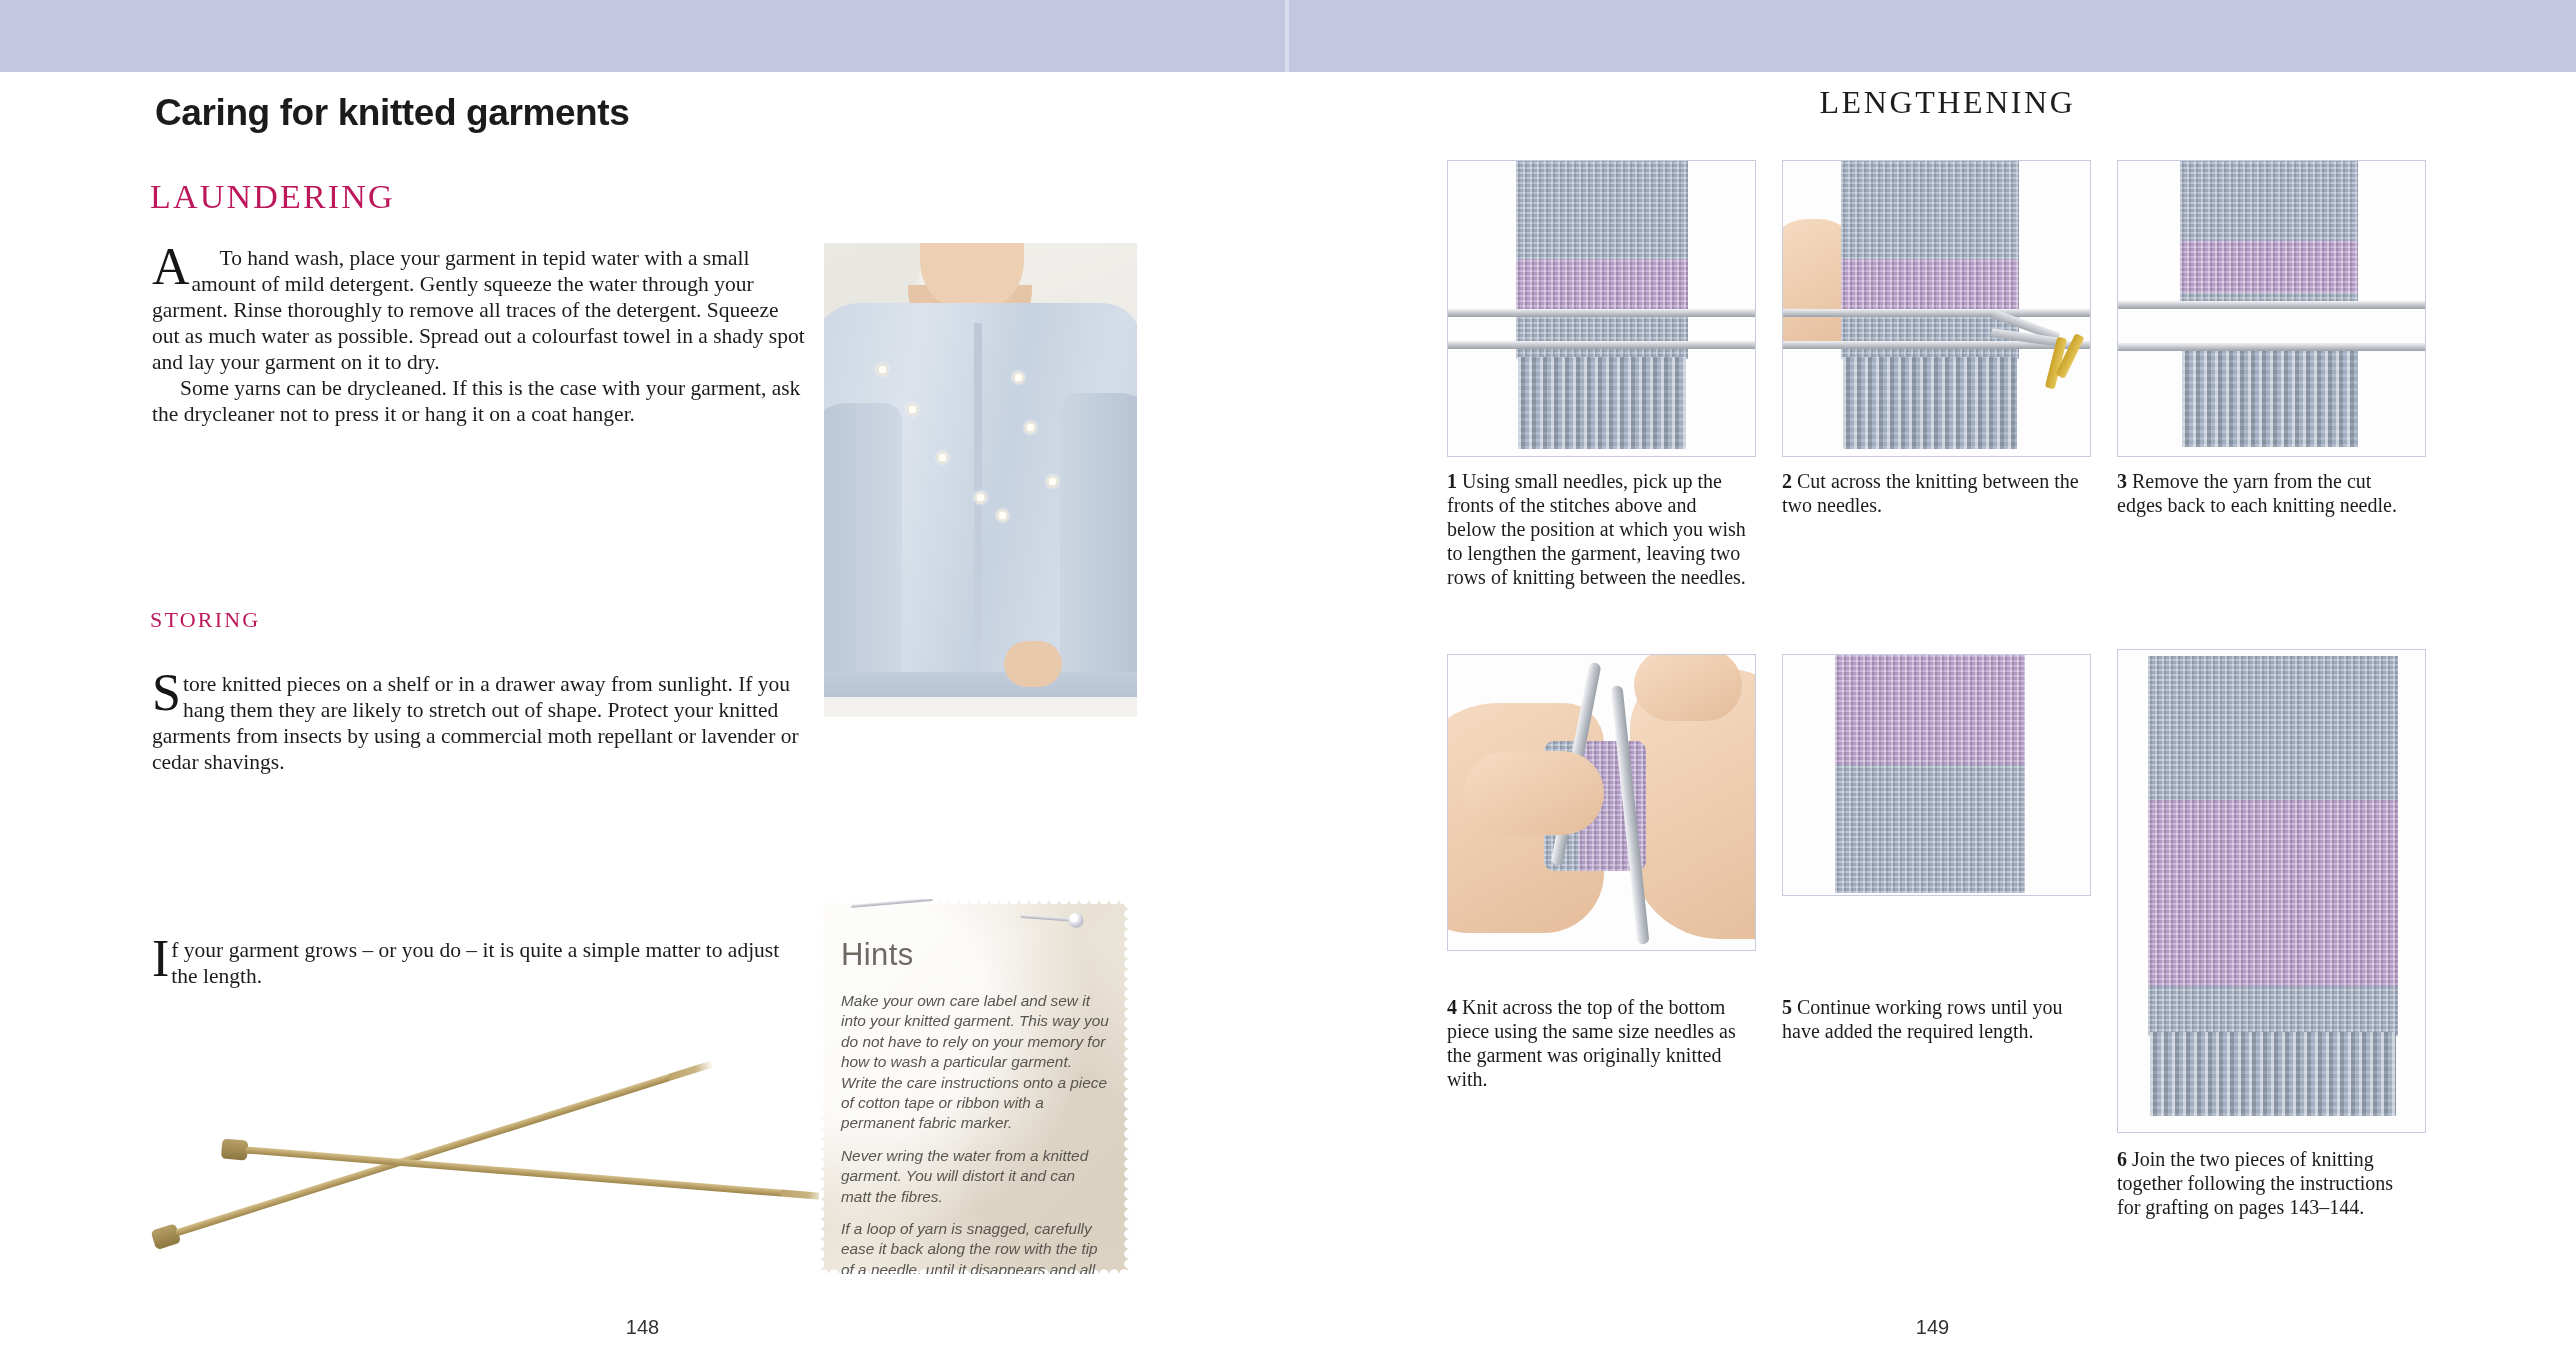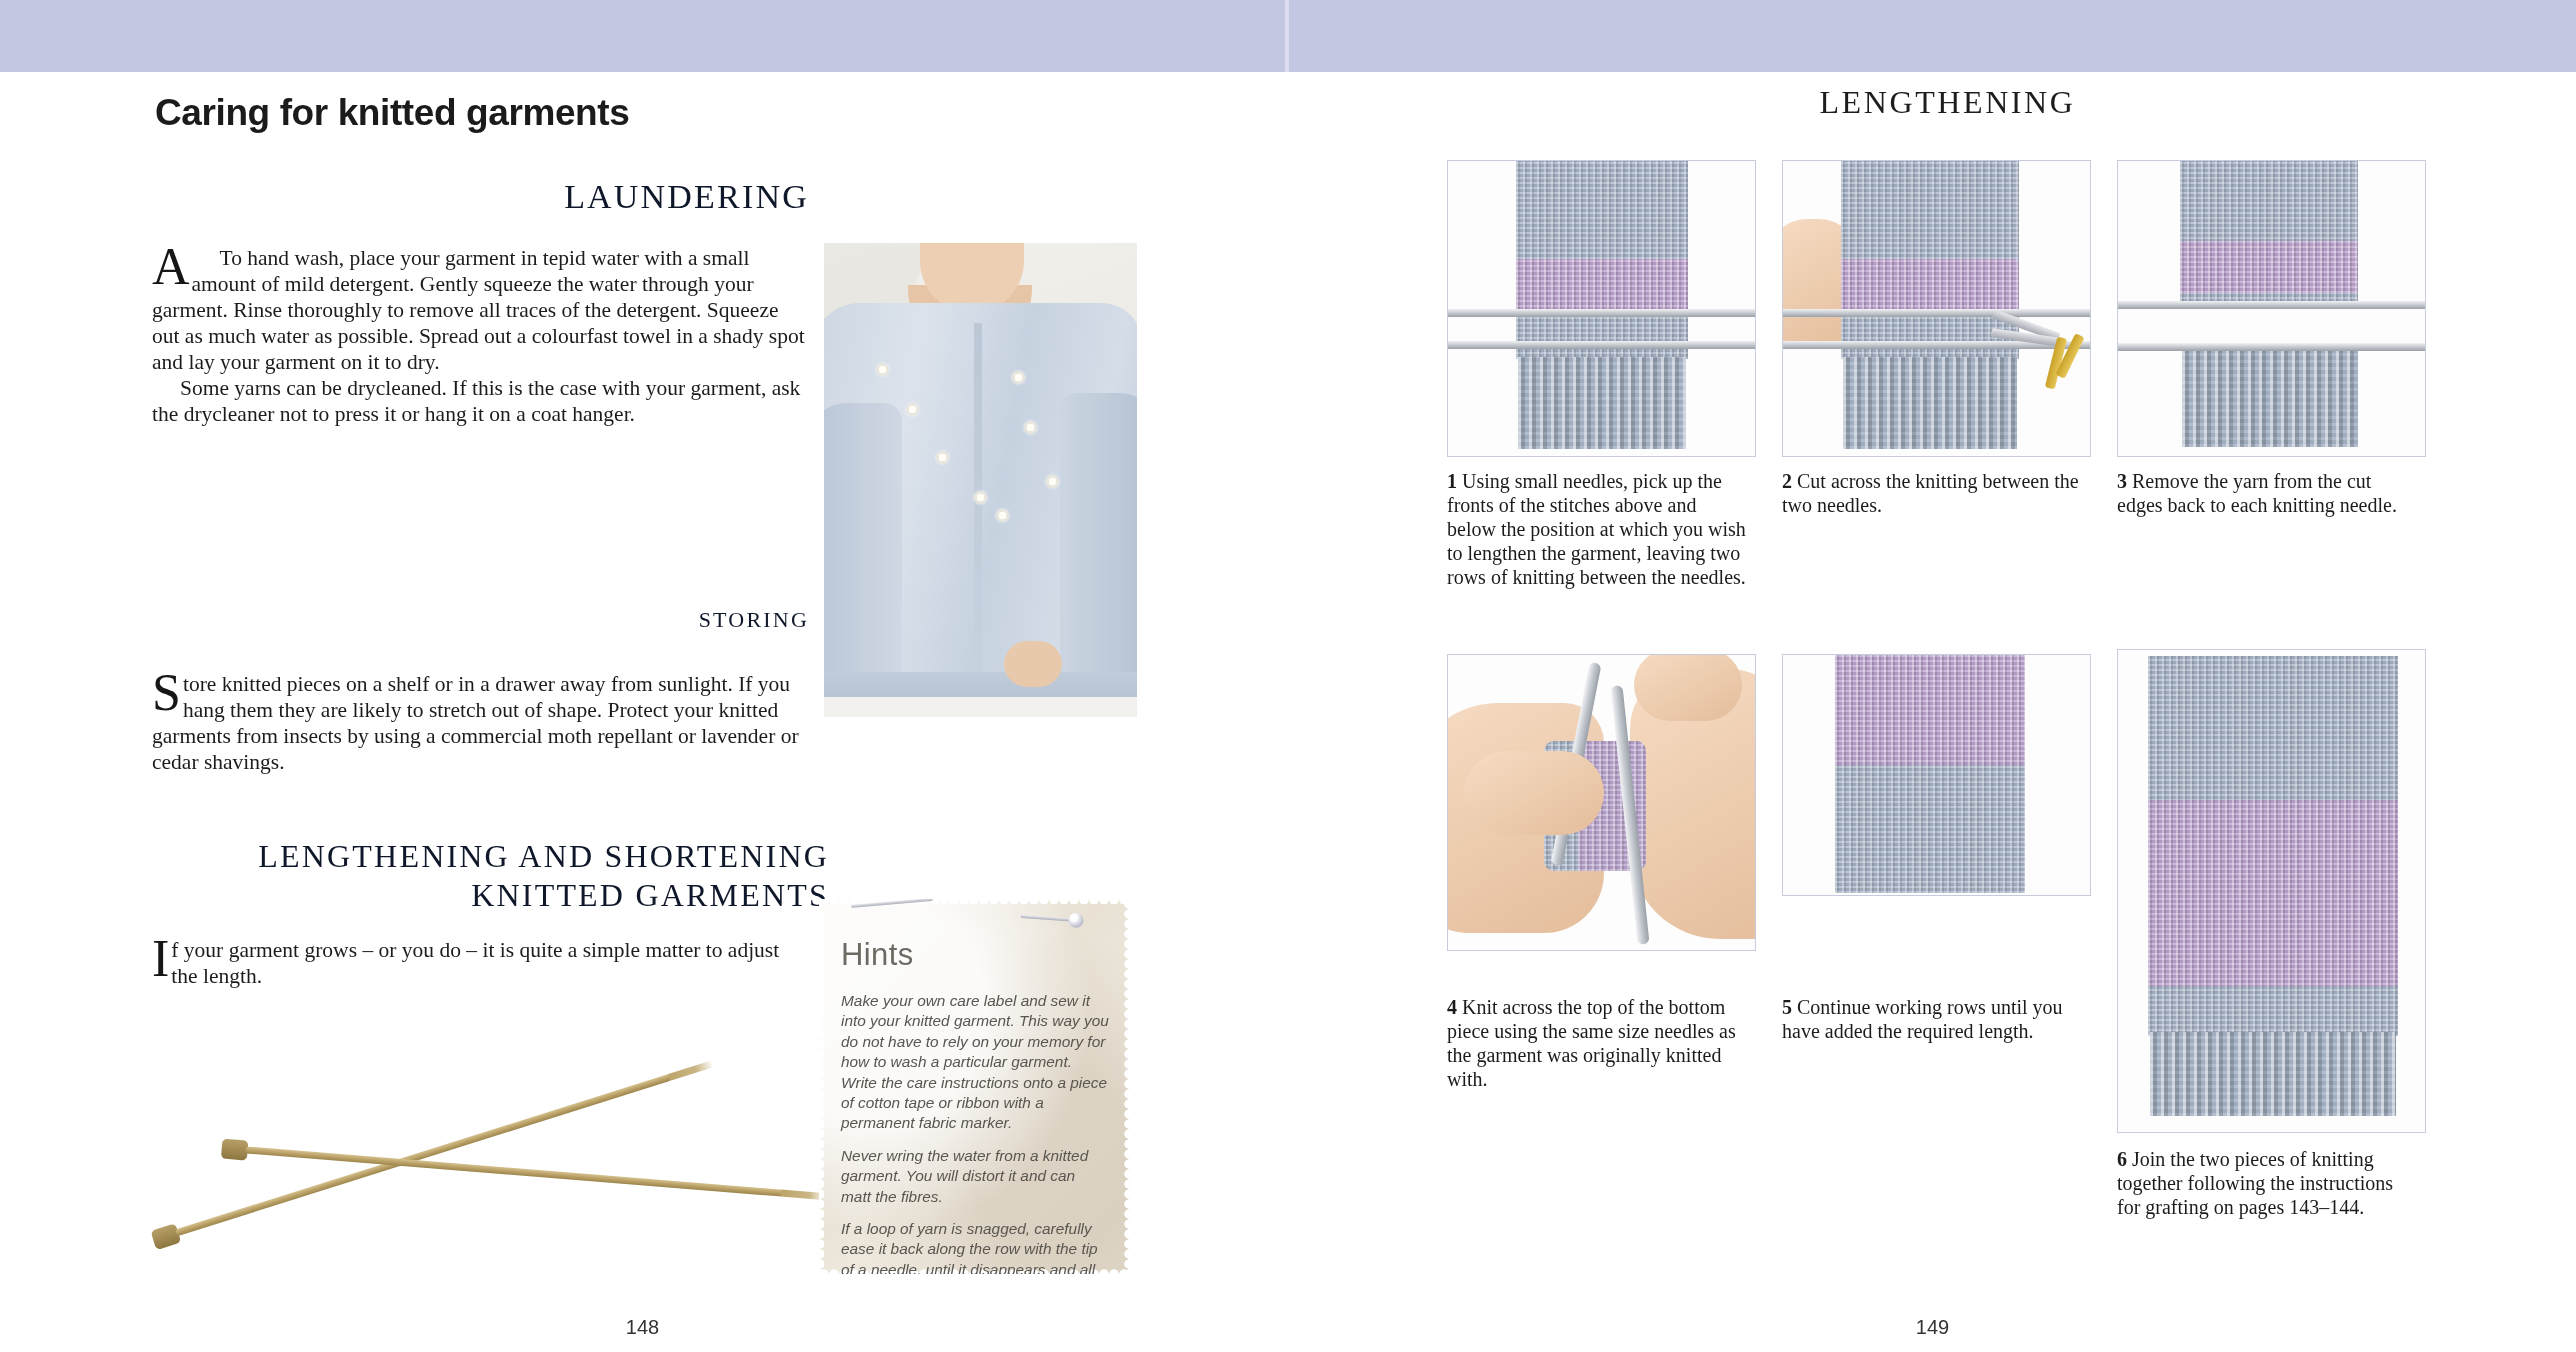--- a/index.html
+++ b/index.html
@@ -13,22 +13,22 @@
   
   .main-title{
     position:absolute;left:155px;top:92px;width:699px;
     font-family:"Liberation Sans",sans-serif;font-weight:bold;
     font-size:37px;letter-spacing:-0.4px;color:#1b1b1b;
   }
 
   .sec-head{
     position:absolute;
     font-family:"Liberation Serif",serif;
-    font-weight:normal;letter-spacing:2.2px;color:#0f172a;
-    text-align:right;
+    font-weight:normal;letter-spacing:2.2px;color:#be185d;
+    text-align:left;
   }
   .sec-head.laundering{left:150px;top:178px;width:659px;font-size:34px;}
   .sec-head.storing{left:150px;top:607px;width:659px;font-size:22px;}
   .sec-head.lengthshort{left:130px;top:837px;width:699px;font-size:32px;line-height:39px;}
 
   .body-col{
     position:absolute;left:152px;width:657px;
     font-family:"Liberation Serif",serif;
     font-size:21.5px;line-height:26px;color:#1c1c1c;text-align:left;
   }
@@ -187,24 +187,20 @@
   </div>
 
   <div class="sec-head storing">STORING</div>
 
   <div class="body-col block-storing">
     <p class="first">
       <span class="dropcap">S</span><span>tore knitted pieces on a shelf or in a drawer away from sunlight. If you hang them they are likely to stretch out of shape. Protect your knitted garments from insects by using a commercial moth repellant or lavender or cedar shavings.</span>
     </p>
   </div>
 
-  <div class="sec-head lengthshort">
-    <div>LENGTHENING AND SHORTENING</div>
-    <div>KNITTED GARMENTS</div>
-  </div>
 
   <div class="body-col block-lengthshort" style="width:639px;">
     <p class="first">
       <span class="dropcap">I</span><span>f your garment grows – or you do – it is quite a simple matter to adjust the length.</span>
     </p>
   </div>
 
   <div class="photo-cardigan">
     <div class="cg-bg2"></div>
     <div class="cg-bg" style="opacity:.55"></div>

